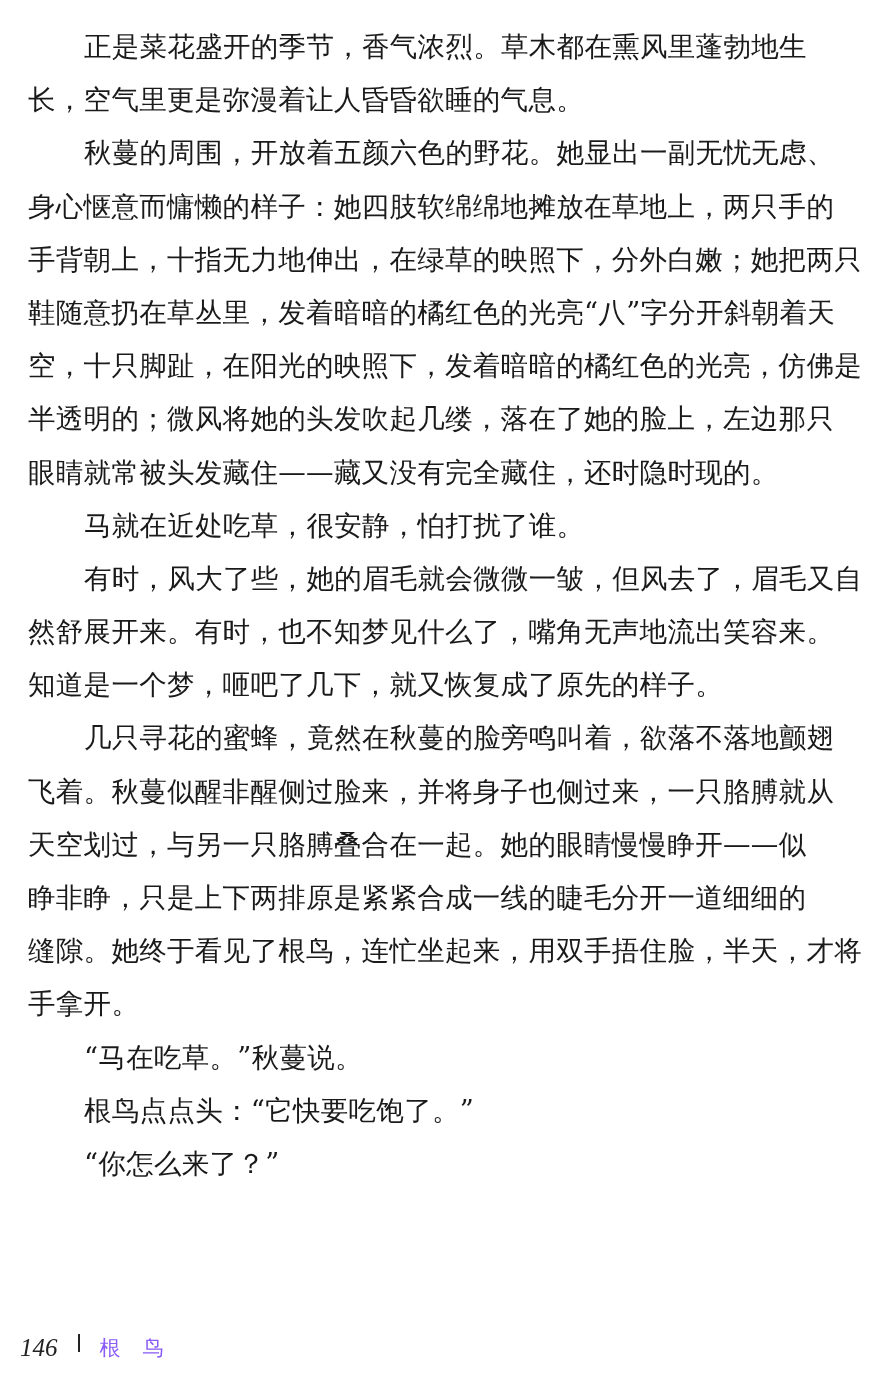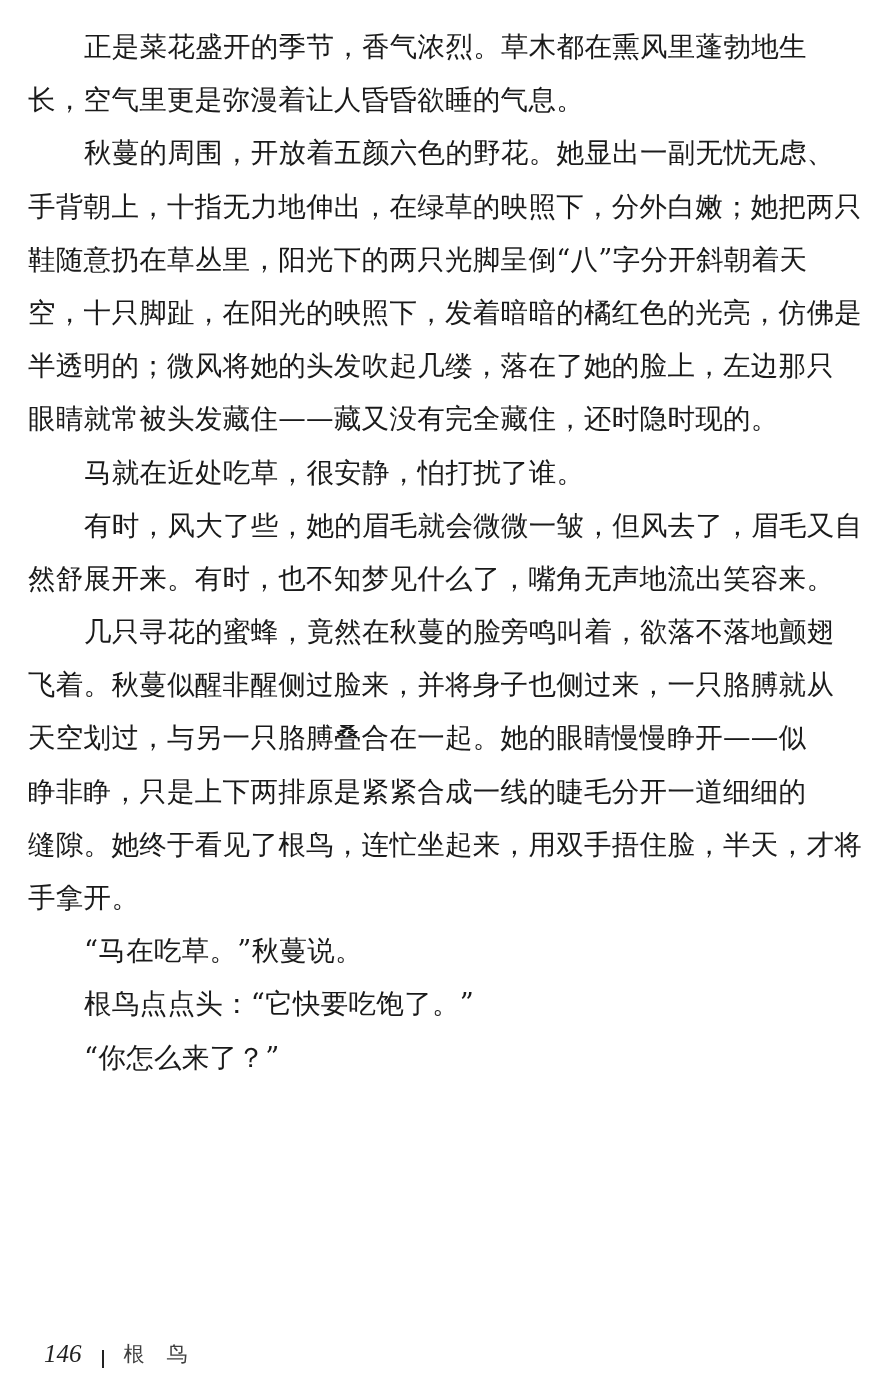--- a/index.html
+++ b/index.html
@@ -3,45 +3,47 @@
 <meta charset="utf-8">
 <style>
   html, body { margin: 0; padding: 0; background: #ffffff; }
   body { width: 872px; height: 1391px; position: relative; overflow: hidden;
          font-family: "DejaVu Serif", "Liberation Serif", serif; color: #1a1a1a; }
   .page { position: absolute; left: 0; top: 0; width: 872px; height: 1391px; }
   .body-text { position: absolute; left: 28px; top: 24px; width: 816px; }
   .line { height: 53.2px; line-height: 44px; font-size: 27.5px; white-space: nowrap;
           letter-spacing: 0.3px; }
   .line.indent { padding-left: 56px; }
-  .footer { position: absolute; left: 44px; top: 1334px; height: 34px; display: flex;
-            align-items: flex-end; }
+  .footer { position: absolute; left: 20px; top: 1334px; height: 34px; display: flex;
+            align-items: flex-start; }
   .page-number { font-family: "Liberation Serif", serif; font-style: italic; font-size: 25px;
                  color: #222; }
   .footer-sep { display: inline-block; width: 2px; height: 18px; background: #222;
                 margin: 0 20px 0 20px; }
-  .running-title { font-family: "DejaVu Sans", sans-serif; font-size: 21px; color: #404040;
+  .running-title { font-family: "DejaVu Sans", sans-serif; font-size: 21px; color: #8b5cf6;
                    letter-spacing: 22px; }
 </style>
 </head>
 <body>
 
 <div class="page">
   <div class="body-text">
     <div class="line indent">正是菜花盛开的季节，香气浓烈。草木都在熏风里蓬勃地生</div>
     <div class="line">长，空气里更是弥漫着让人昏昏欲睡的气息。</div>
     <div class="line indent">秋蔓的周围，开放着五颜六色的野花。她显出一副无忧无虑、</div>
+    <div class="line">身心惬意而慵懒的样子：她四肢软绵绵地摊放在草地上，两只手的</div>
     <div class="line">手背朝上，十指无力地伸出，在绿草的映照下，分外白嫩；她把两只</div>
-    <div class="line">鞋随意扔在草丛里，阳光下的两只光脚呈倒“八”字分开斜朝着天</div>
+    <div class="line">鞋随意扔在草丛里，发着暗暗的橘红色的光亮“八”字分开斜朝着天</div>
     <div class="line">空，十只脚趾，在阳光的映照下，发着暗暗的橘红色的光亮，仿佛是</div>
     <div class="line">半透明的；微风将她的头发吹起几缕，落在了她的脸上，左边那只</div>
     <div class="line">眼睛就常被头发藏住——藏又没有完全藏住，还时隐时现的。</div>
     <div class="line indent">马就在近处吃草，很安静，怕打扰了谁。</div>
     <div class="line indent">有时，风大了些，她的眉毛就会微微一皱，但风去了，眉毛又自</div>
     <div class="line">然舒展开来。有时，也不知梦见什么了，嘴角无声地流出笑容来。</div>
+    <div class="line">知道是一个梦，咂吧了几下，就又恢复成了原先的样子。</div>
     <div class="line indent">几只寻花的蜜蜂，竟然在秋蔓的脸旁鸣叫着，欲落不落地颤翅</div>
     <div class="line">飞着。秋蔓似醒非醒侧过脸来，并将身子也侧过来，一只胳膊就从</div>
     <div class="line">天空划过，与另一只胳膊叠合在一起。她的眼睛慢慢睁开——似</div>
     <div class="line">睁非睁，只是上下两排原是紧紧合成一线的睫毛分开一道细细的</div>
     <div class="line">缝隙。她终于看见了根鸟，连忙坐起来，用双手捂住脸，半天，才将</div>
     <div class="line">手拿开。</div>
     <div class="line indent">“马在吃草。”秋蔓说。</div>
     <div class="line indent">根鸟点点头：“它快要吃饱了。”</div>
     <div class="line indent">“你怎么来了？”</div>
   </div>

